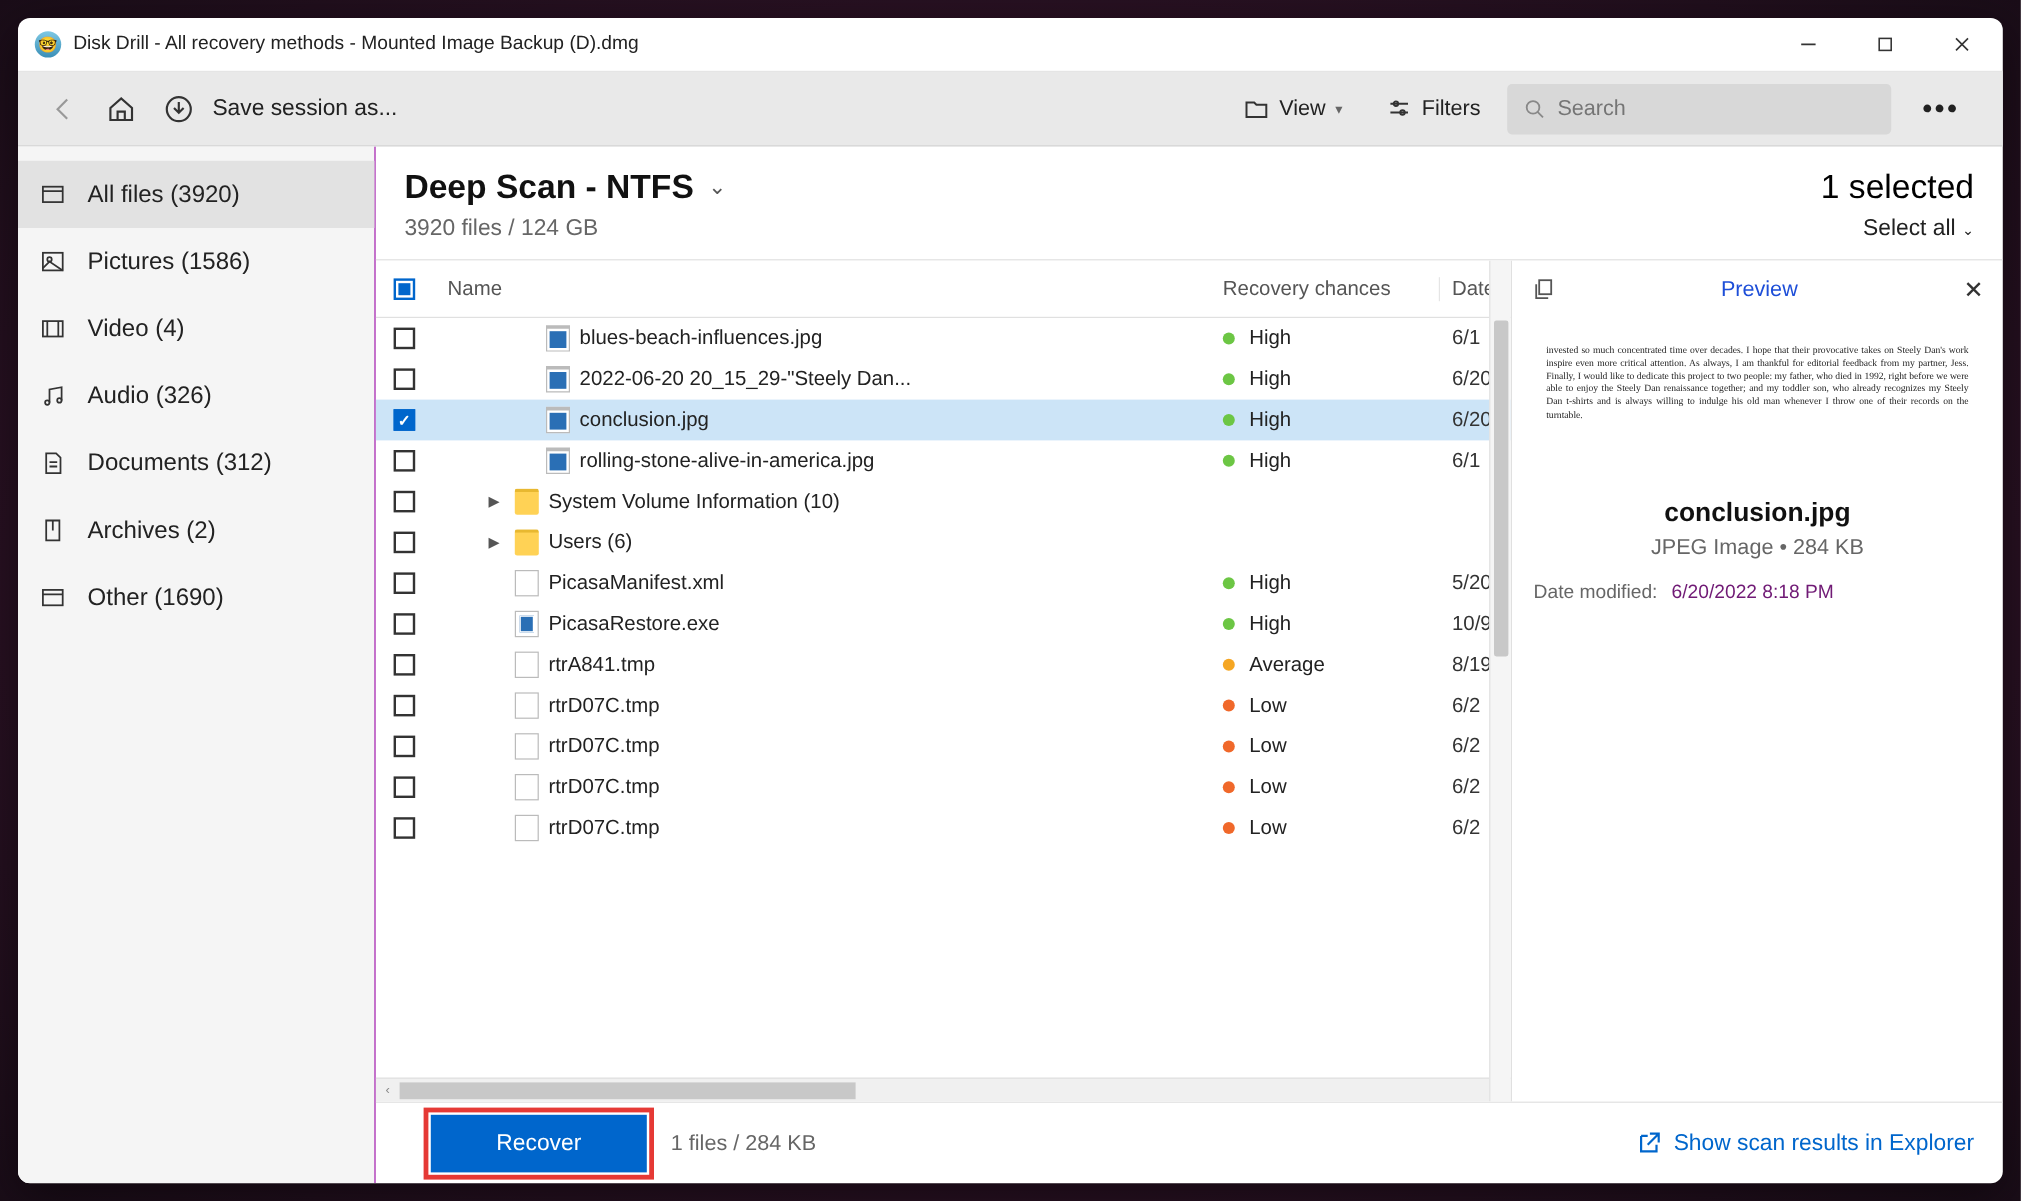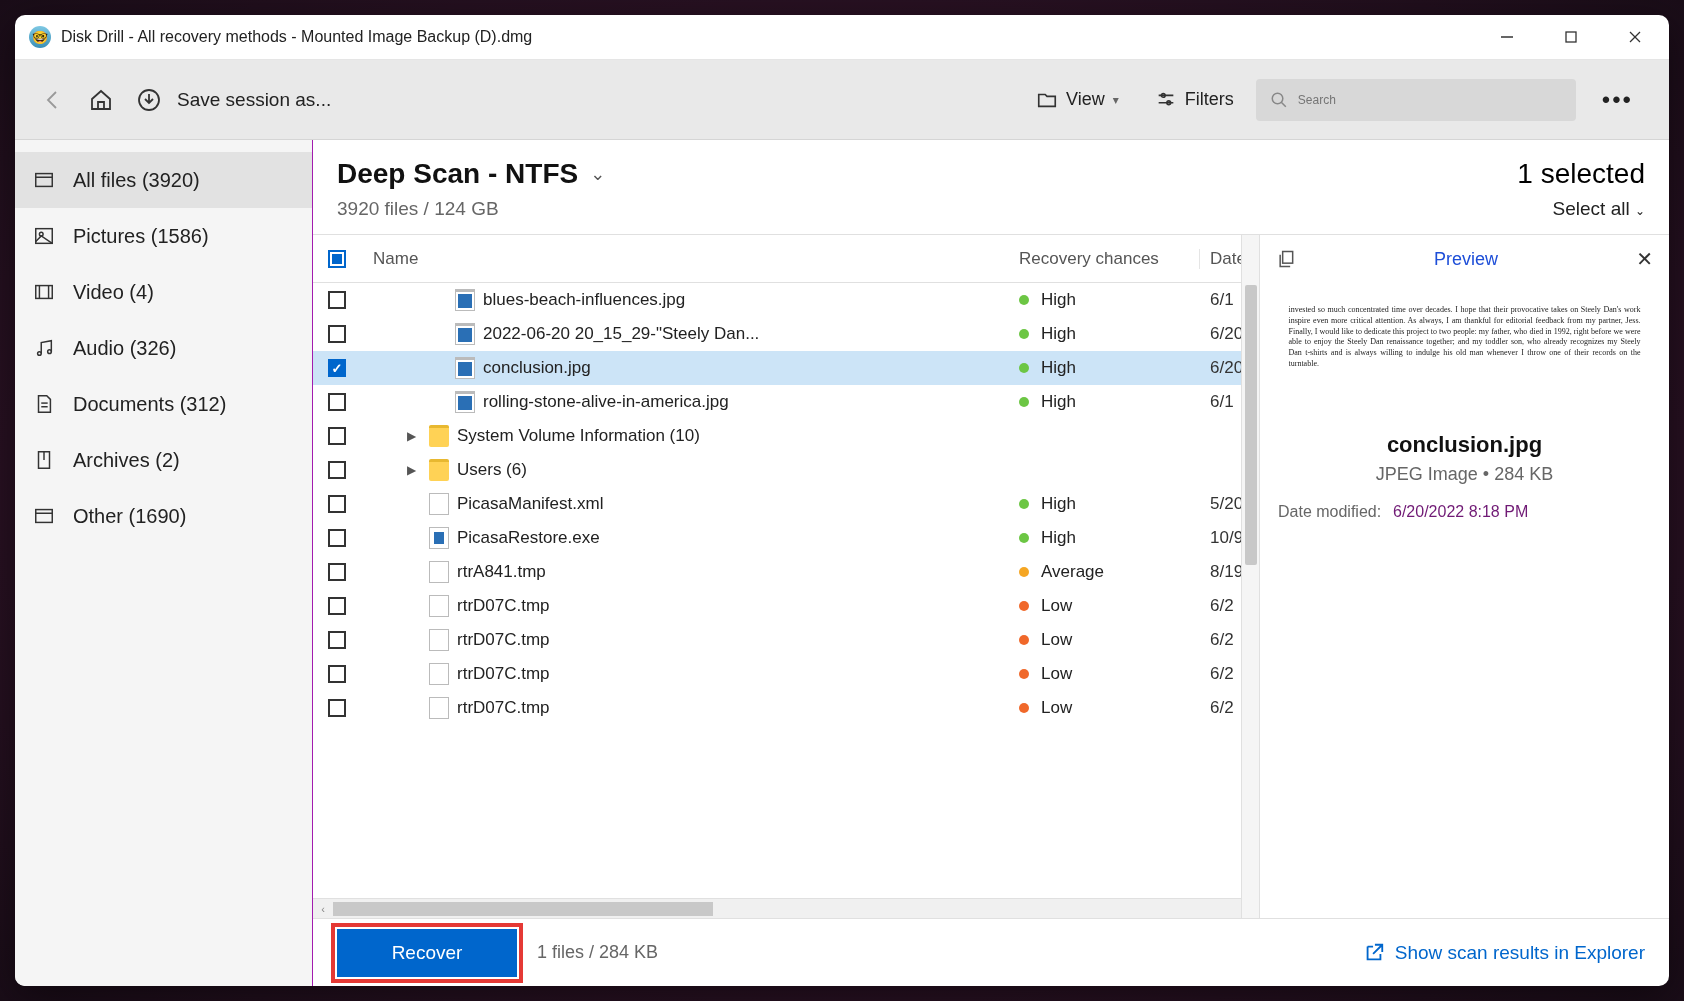--- a/index.html
+++ b/index.html
@@ -4,30 +4,30 @@
 <style>
 * { margin: 0; padding: 0; box-sizing: border-box; font-family: 'Segoe UI', Tahoma, sans-serif; }
 body { background: radial-gradient(ellipse at center, #4a1a3a 0%, #1a0d18 100%); width: 1684px; height: 1001px; padding: 15px; }
 .window { background: #fff; width: 100%; height: 100%; border-radius: 10px; overflow: hidden; display: flex; flex-direction: column; box-shadow: 0 10px 40px rgba(0,0,0,0.5); }
 .titlebar { height: 45px; display: flex; align-items: center; padding: 0 14px; border-bottom: 1px solid #e5e5e5; }
 .titlebar-icon { width: 22px; height: 22px; margin-right: 10px; border-radius: 50%; background: linear-gradient(#7ec8e3, #3a8fb7); display: flex; align-items: center; justify-content: center; font-size: 13px; }
 .titlebar-text { font-size: 16px; color: #222; flex: 1; }
 .win-controls { display: flex; gap: 24px; }
 .win-btn { width: 40px; height: 40px; display: flex; align-items: center; justify-content: center; font-size: 14px; cursor: pointer; color: #444; }
 .win-btn svg { width: 14px; height: 14px; }
-.toolbar { height: 80px; background: #e9e9e9; display: flex; align-items: center; padding: 0 18px; gap: 8px; border-bottom: 1px solid #d5d5d5; }
+.toolbar { height: 62px; background: #e9e9e9; display: flex; align-items: center; padding: 0 18px; gap: 8px; border-bottom: 1px solid #d5d5d5; }
 .tool-btn { width: 40px; height: 40px; display: flex; align-items: center; justify-content: center; color: #333; cursor: pointer; }
 .tool-btn svg { width: 24px; height: 24px; fill: none; stroke: #333; stroke-width: 1.8; }
 .toolbar-text { font-size: 19px; color: #222; }
 .toolbar-spacer { flex: 1; }
 .toolbar-item { display: flex; align-items: center; gap: 8px; padding: 0 14px; font-size: 18px; color: #222; cursor: pointer; }
 .toolbar-item svg { width: 22px; height: 22px; fill: none; stroke: #333; stroke-width: 1.8; }
 .search-box { width: 320px; height: 42px; background: #d8d8d8; border-radius: 4px; display: flex; align-items: center; padding: 0 14px; gap: 10px; }
 .search-box svg { width: 20px; height: 20px; stroke: #888; fill: none; stroke-width: 2; }
-.search-box input { border: none; background: transparent; outline: none; font-size: 12px; width: 100%; color: #333; }
+.search-box input { border: none; background: transparent; outline: none; font-size: 18px; width: 100%; color: #333; }
 .more-btn { padding: 0 18px; font-size: 24px; color: #222; cursor: pointer; letter-spacing: 2px; }
 .body { flex: 1; display: flex; overflow: hidden; }
 .sidebar { width: 298px; background: #f5f5f5; border-right: 1px solid #a21caf; padding-top: 12px; }
 .sidebar-item { height: 56px; display: flex; align-items: center; padding: 0 18px; gap: 18px; font-size: 20px; color: #222; cursor: pointer; }
 .sidebar-item.active { background: #e2e2e2; }
 .sidebar-item svg { width: 22px; height: 22px; fill: none; stroke: #333; stroke-width: 1.6; flex-shrink: 0; }
 .main { flex: 1; display: flex; flex-direction: column; overflow: hidden; }
 .main-header { padding: 18px 24px 14px; display: flex; justify-content: space-between; align-items: flex-start; }
 .main-title-row { display: flex; align-items: center; gap: 12px; }
 .main-title { font-size: 28px; font-weight: 600; color: #111; }
@@ -81,21 +81,21 @@
 .preview-close { font-size: 20px; color: #333; cursor: pointer; }
 .preview-img { padding: 18px; display: flex; justify-content: center; }
 .preview-img-content { width: 360px; font-size: 8px; line-height: 1.35; color: #222; text-align: justify; font-family: Georgia, serif; background: #fff; padding: 4px; }
 .preview-filename { text-align: center; font-size: 22px; font-weight: 600; color: #111; margin-top: 40px; }
 .preview-meta { text-align: center; font-size: 18px; color: #666; margin-top: 6px; }
 .preview-details { padding: 18px 18px 0; font-size: 16px; }
 .preview-detail-row { display: flex; margin-bottom: 10px; }
 .preview-detail-label { width: 115px; color: #666; }
 .preview-detail-value { flex: 1; color: #701a75; }
 .footer { height: 68px; border-top: 1px solid #e0e0e0; display: flex; align-items: center; padding: 0 24px; gap: 20px; }
-.recover-btn { width: 180px; height: 48px; background: #0066cc; color: #fff; font-size: 19px; border: none; cursor: pointer; outline: 4px solid #e53935; outline-offset: 2px; }
+.recover-btn { width: 180px; height: 48px; background: #0066cc; color: #fff; font-size: 19px; border: none; cursor: pointer; outline: 4px solid #e53935; outline-offset: 2px; margin-left: 22px; }
 .footer-text { font-size: 18px; color: #666; }
 .footer-spacer { flex: 1; }
 .footer-link { display: flex; align-items: center; gap: 10px; color: #0066cc; font-size: 19px; cursor: pointer; justify-content: flex-end; }
 .footer-link svg { width: 22px; height: 22px; stroke: #0066cc; fill: none; stroke-width: 2; }
 </style>
 </head>
 <body>
 
 <div class="window">
 

